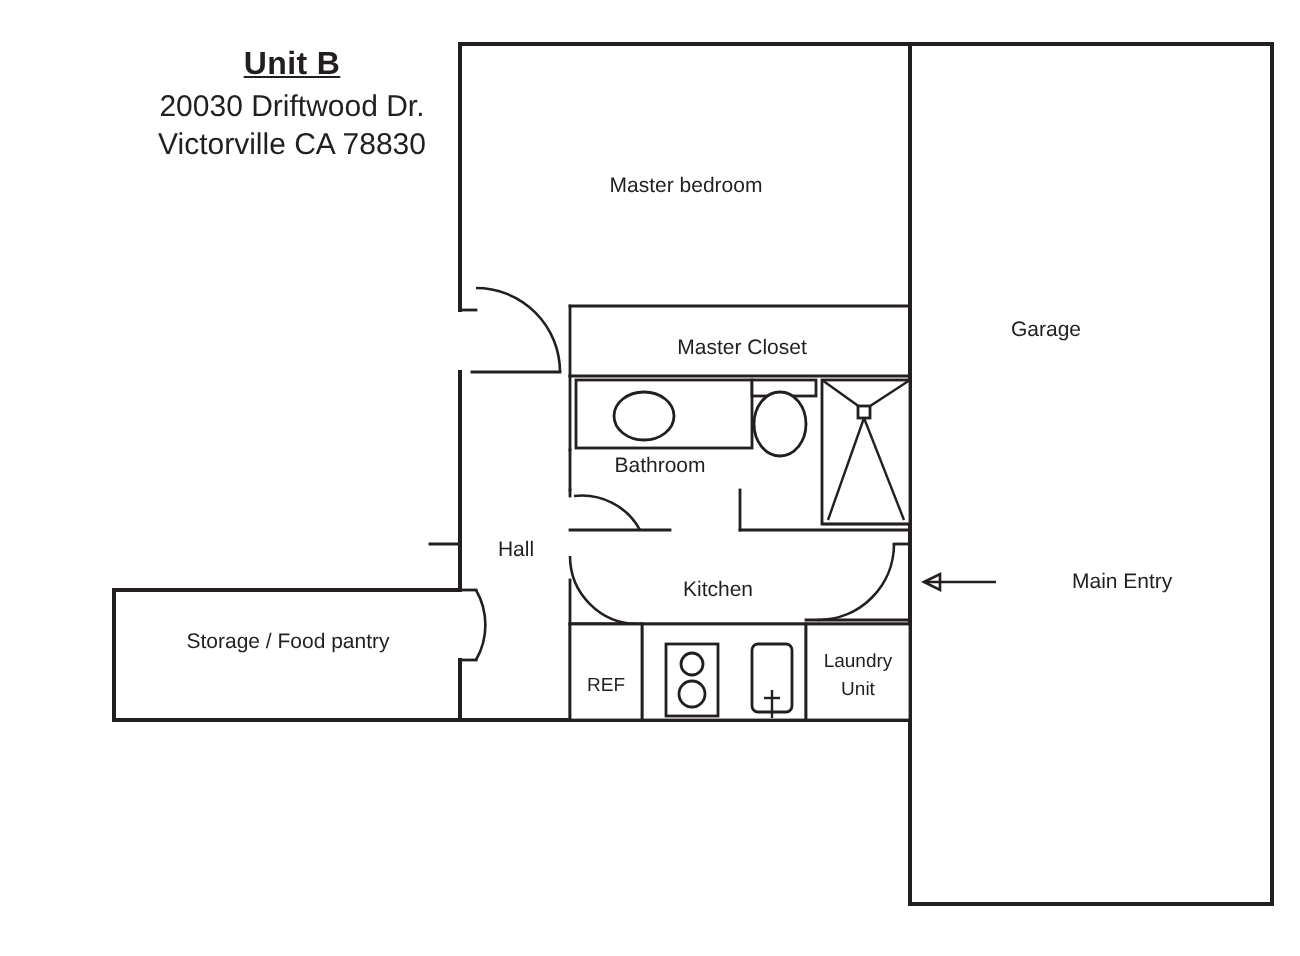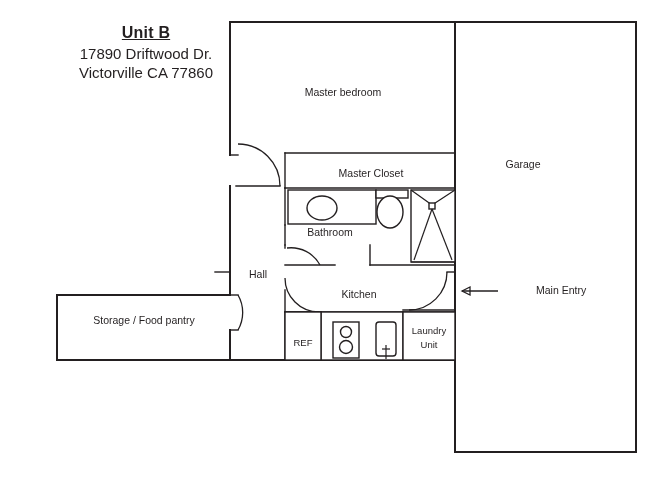--- a/index.html
+++ b/index.html
@@ -92,22 +92,22 @@
     white-space: nowrap;
   }
 </style>
 </head>
 <body>
 
 <div id="floorplan-page">
 
   <div class="title-block">
     <div class="title-unit">Unit B</div>
-    <div class="title-addr">17890 Driftwood Dr.</div>
-    <div class="title-addr">Victorville CA 77860</div>
+    <div class="title-addr">20030 Driftwood Dr.</div>
+    <div class="title-addr">Victorville CA 78830</div>
   </div>
 
   <svg class="plan" viewBox="0 0 650 478" xmlns="http://www.w3.org/2000/svg">
 
     <g>
       <path class="wall" d="M 455 22 L 636 22 L 636 452 L 455 452 L 455 22"></path>
     </g>
 
     <g>
 

